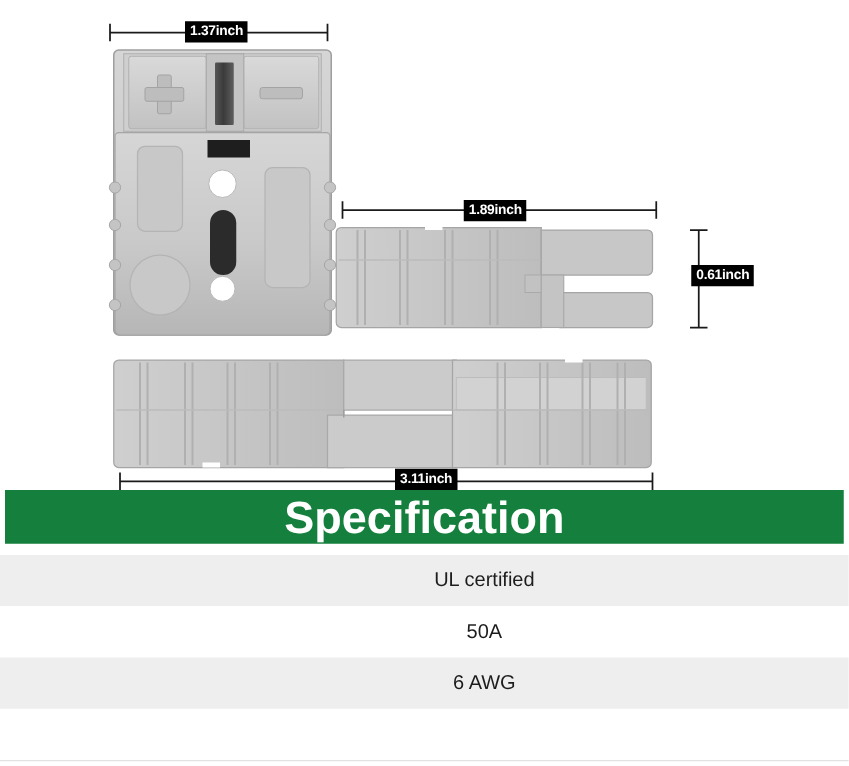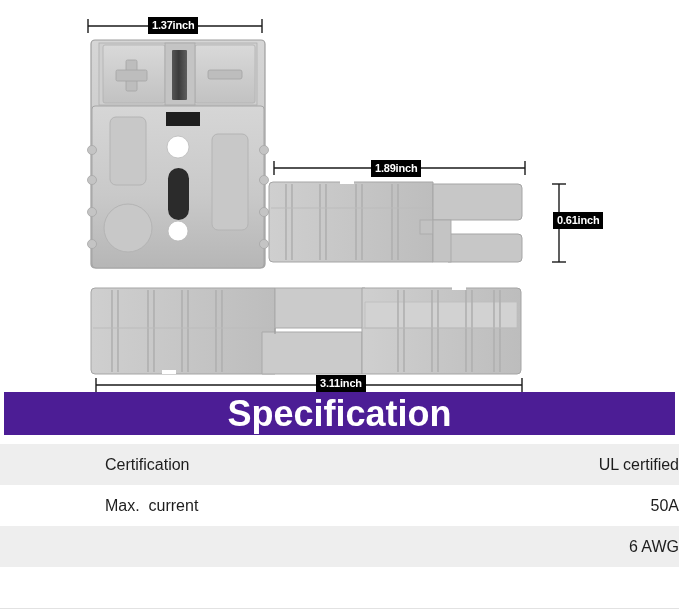--- a/index.html
+++ b/index.html
@@ -45,21 +45,21 @@
   #chip-height-mid { left: 532px; top: 196px; margin-left: 21px; }
   #chip-length-bot { left: 288px; top: 359px; margin-left: 28px; }
 
   
   #spec-banner {
     position: absolute;
     left: 4px;
     top: 392px;
     width: 671px;
     height: 43px;
-    background: #4c1d95;
+    background: #15803d;
     display: flex;
     align-items: center;
     justify-content: center;
   }
   #spec-title {
     color: #ffffff;
     font-family: "Liberation Sans", sans-serif;
     font-weight: bold;
     font-size: 36px;
     line-height: 38px;
@@ -87,21 +87,21 @@
     padding-left: 105px;
     box-sizing: border-box;
     color: #1d1d1d;
     font-family: "Liberation Sans", sans-serif;
     font-size: 16px;
     line-height: 20px;
     white-space: pre;
   }
   .spec-value {
     flex: 1;
-    text-align: right;
+    text-align: center;
     padding-left: 96px;
     box-sizing: border-box;
     color: #1d1d1d;
     font-family: "Liberation Sans", sans-serif;
     font-size: 16px;
     line-height: 20px;
     white-space: pre;
   }
   #table-bottom-rule {
     position: absolute;
@@ -297,26 +297,24 @@
   <div class="dim-chip" id="chip-length-bot">3.11inch</div>
 </div>
 
 <div id="spec-banner">
   <div id="spec-title">Specification</div>
 </div>
 
 <div id="spec-table">
 
   <div class="spec-row shade">
-    <div class="spec-label">Certification</div>
     <div class="spec-value">UL certified</div>
   </div>
 
   <div class="spec-row plain">
-    <div class="spec-label">Max.  current</div>
     <div class="spec-value">50A</div>
   </div>
 
   <div class="spec-row shade">
     <div class="spec-value">6 AWG</div>
   </div>
 
 
 </div>
 

